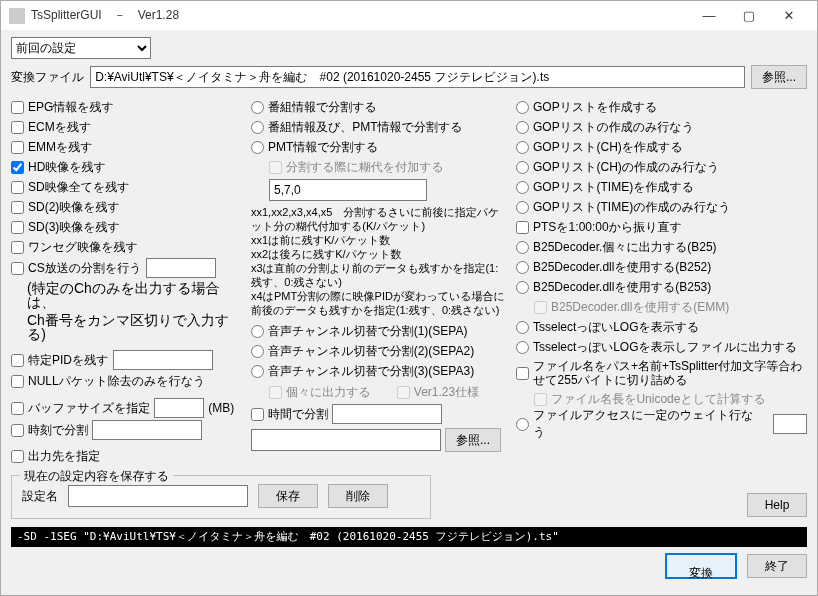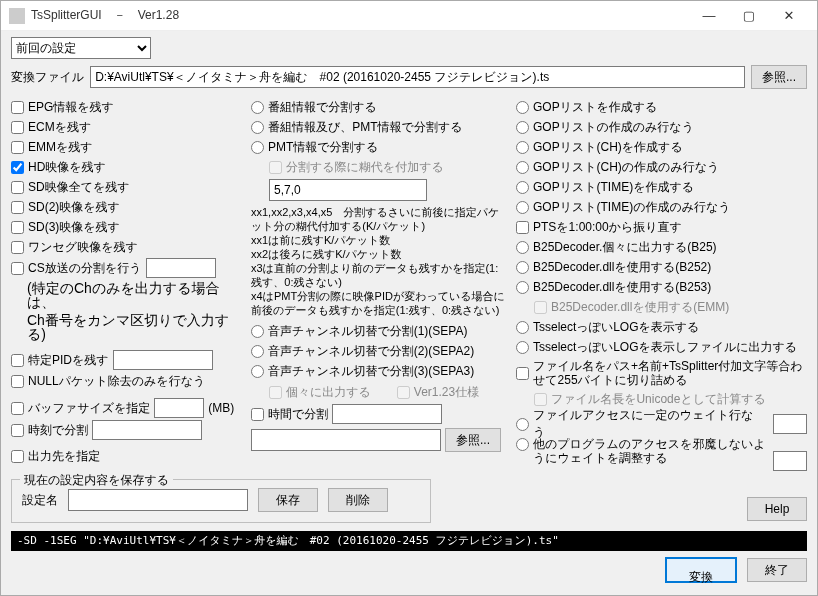--- a/index.html
+++ b/index.html
@@ -278,27 +278,20 @@
           </label>
         <div style="height:4px"></div>
         <div class="inline-row">
           <label class="rad">
               <input type="radio" name="wt" style="">
               <span>ファイルアクセスに一定のウェイト行なう</span>
             </label>
           <div class="spacer-flex"></div>
           <input type="text" class="rightfield" style="">
         </div>
-        <div style="display:flex;align-items:flex-start">
-          <label class="rad" style="height:auto;align-items:flex-start;padding:2px 0;flex:1">
-              <input type="radio" name="wt" style="margin-top: 1px;">
-              <span style="line-height:14px">他のプログラムのアクセスを邪魔しないようにウェイトを調整する</span>
-            </label>
-          <input type="text" class="rightfield" style="margin-top: 16px;">
-        </div>
       </div>
     </div>
 
     <div style="display:flex;align-items:flex-end;gap:10px">
       <div class="group" style="flex:0 0 420px">
         <div class="legend">現在の設定内容を保存する</div>
         <div class="group-row">
           <span>設定名</span>
           <input type="text" class="smallinput" style="width: 180px;">
           <button class="btn" style="width:60px">保存</button>

